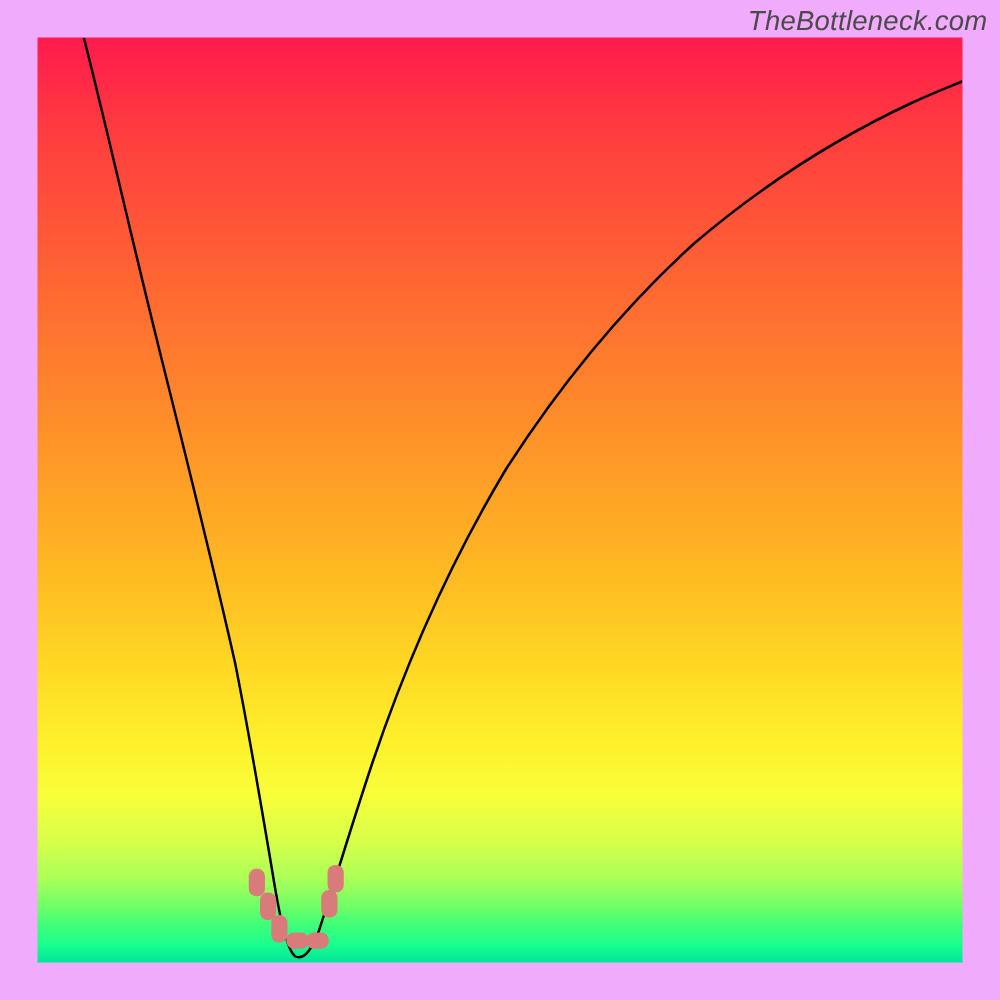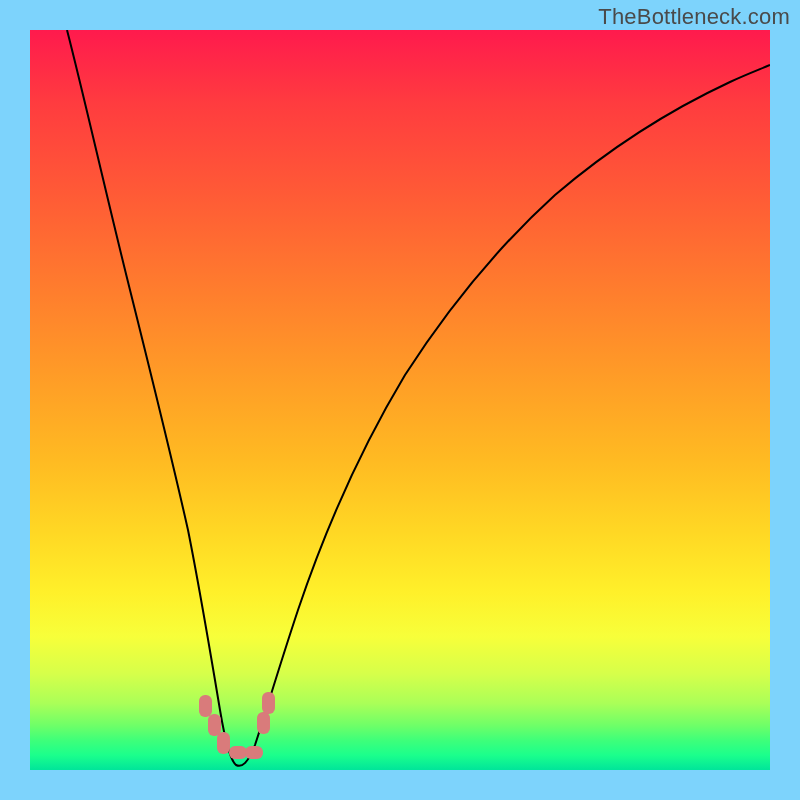--- a/index.html
+++ b/index.html
@@ -8,21 +8,22 @@
     width: 800px;
     height: 800px;
     background: #000;
     font-family: Arial, Helvetica, sans-serif;
     overflow: hidden;
   }
   .frame {
     position: relative;
     width: 800px;
     height: 800px;
-    background: #7dd3fc;
+    background: #f0abfc;
+    font-style: italic;
   }
   .plot-area {
     position: absolute;
     left: 30px;
     top: 30px;
     width: 740px;
     height: 740px;
     
     background: linear-gradient(to bottom,
       #ff1a4d 0%,

